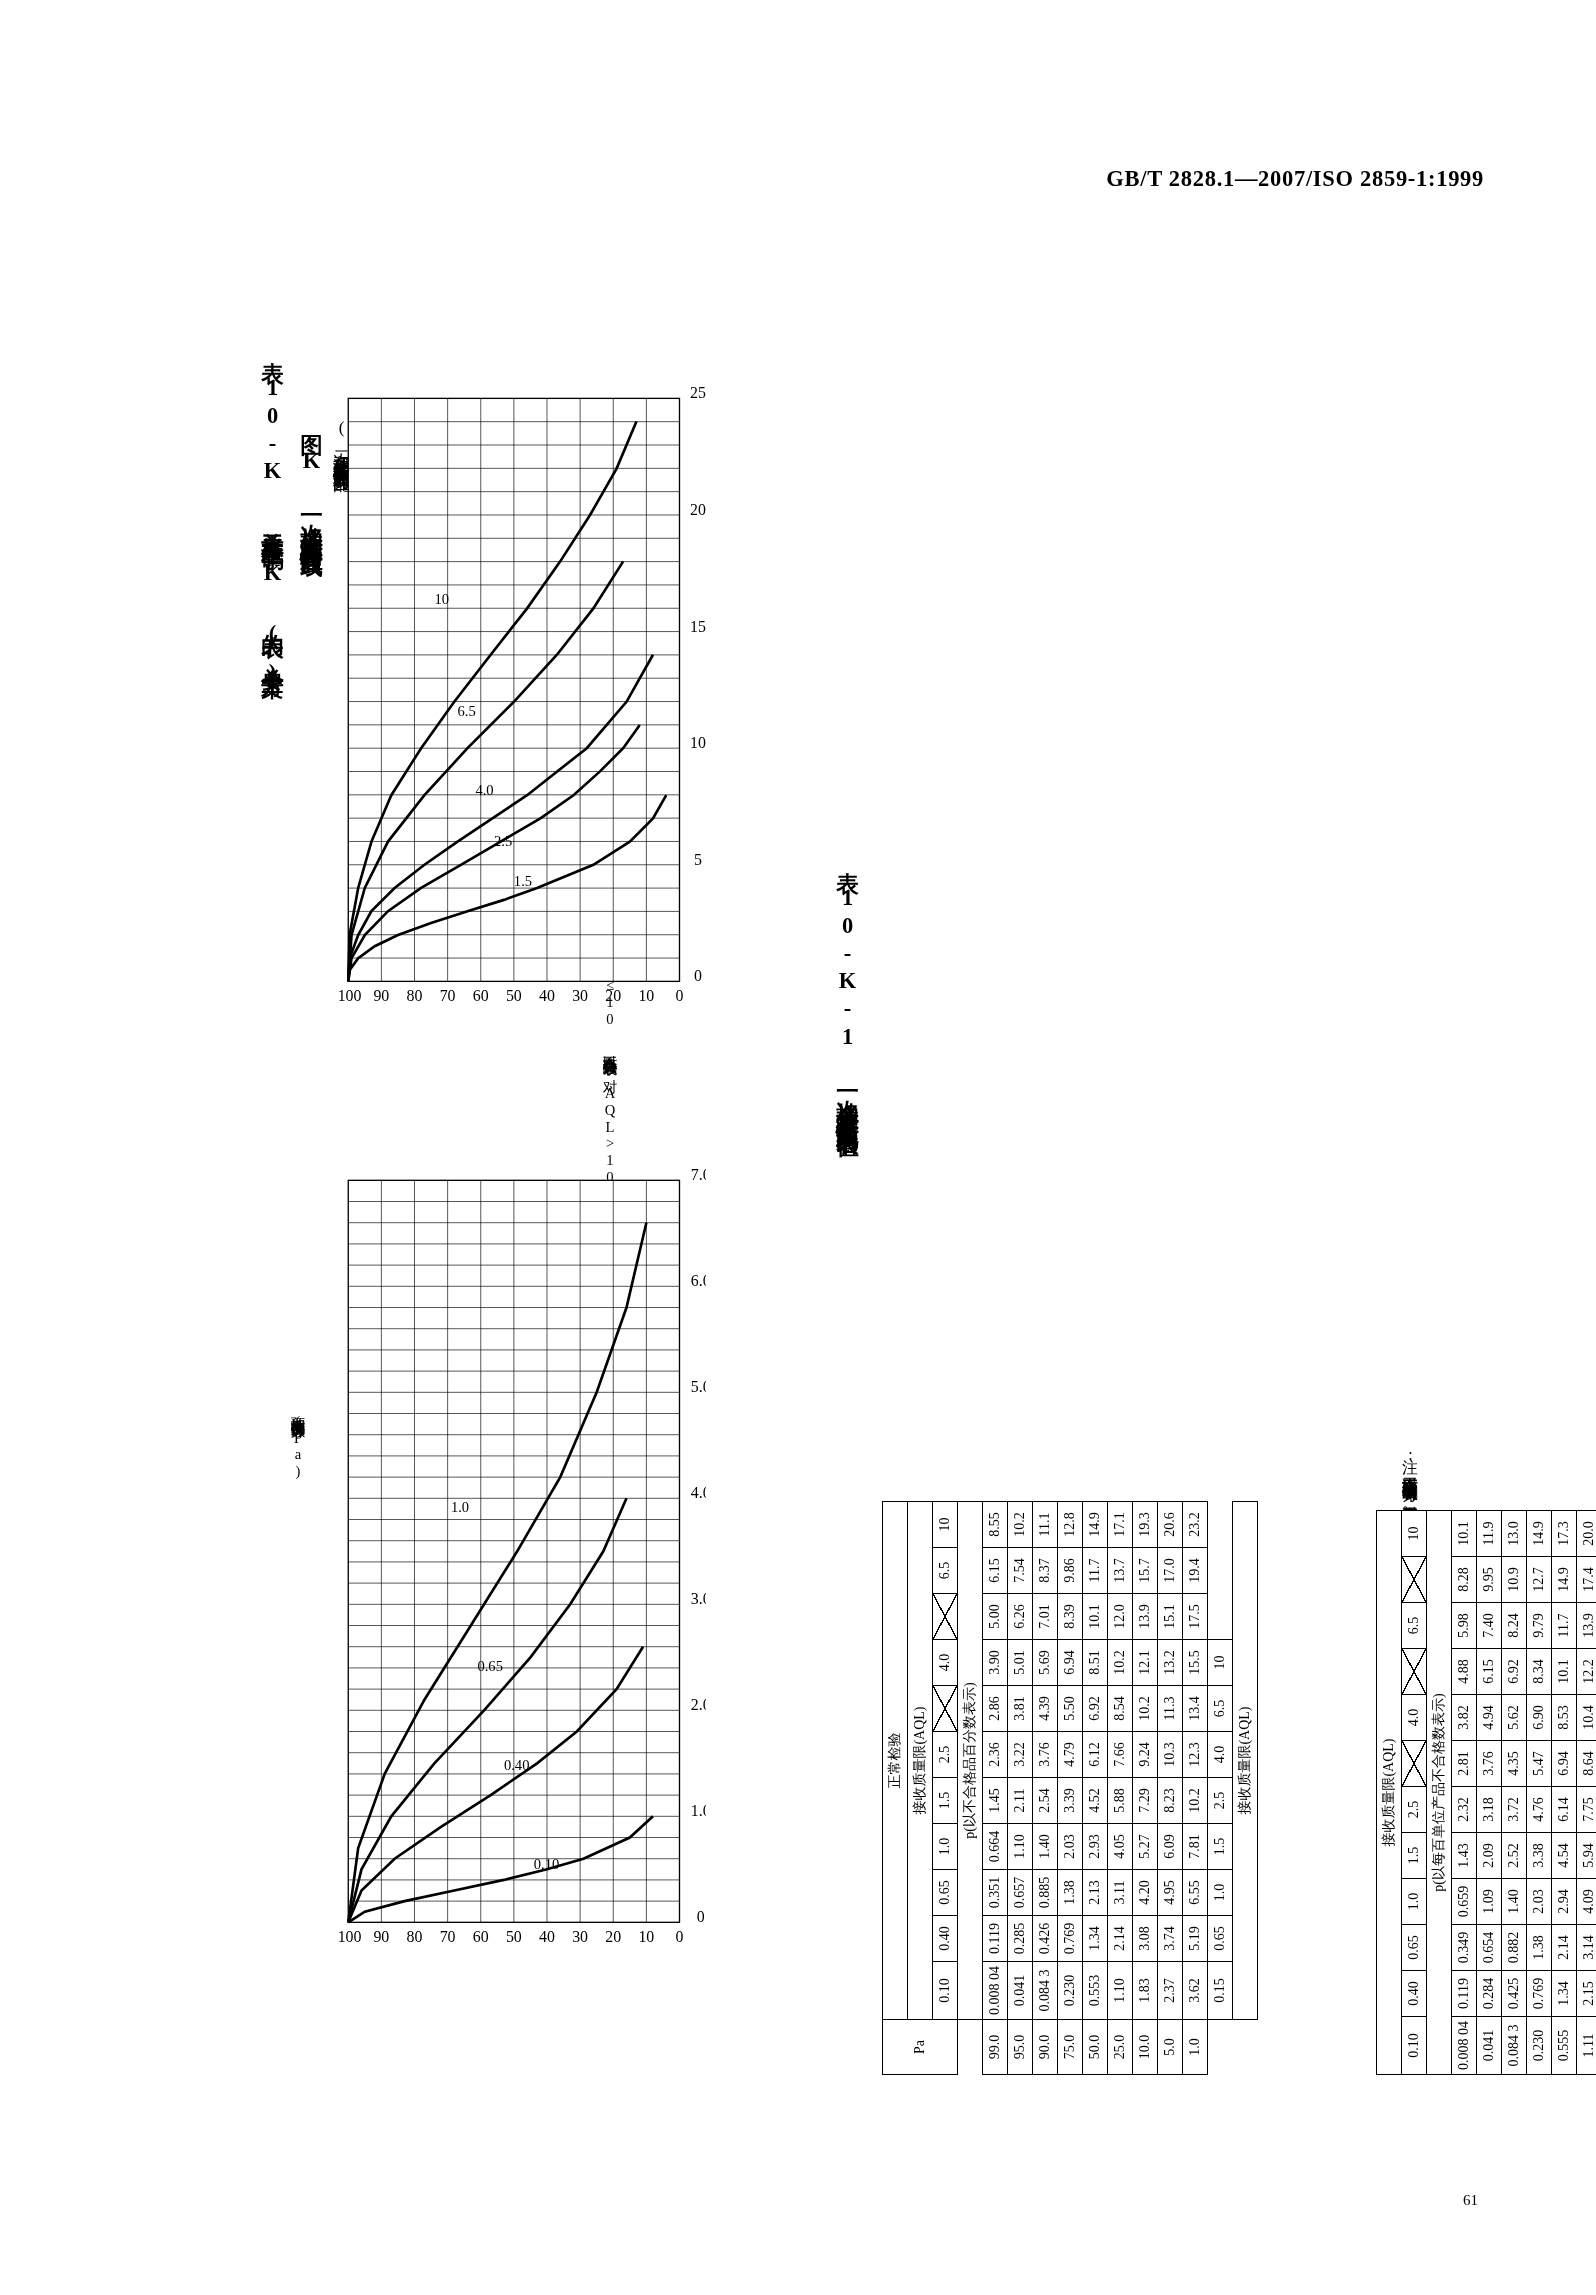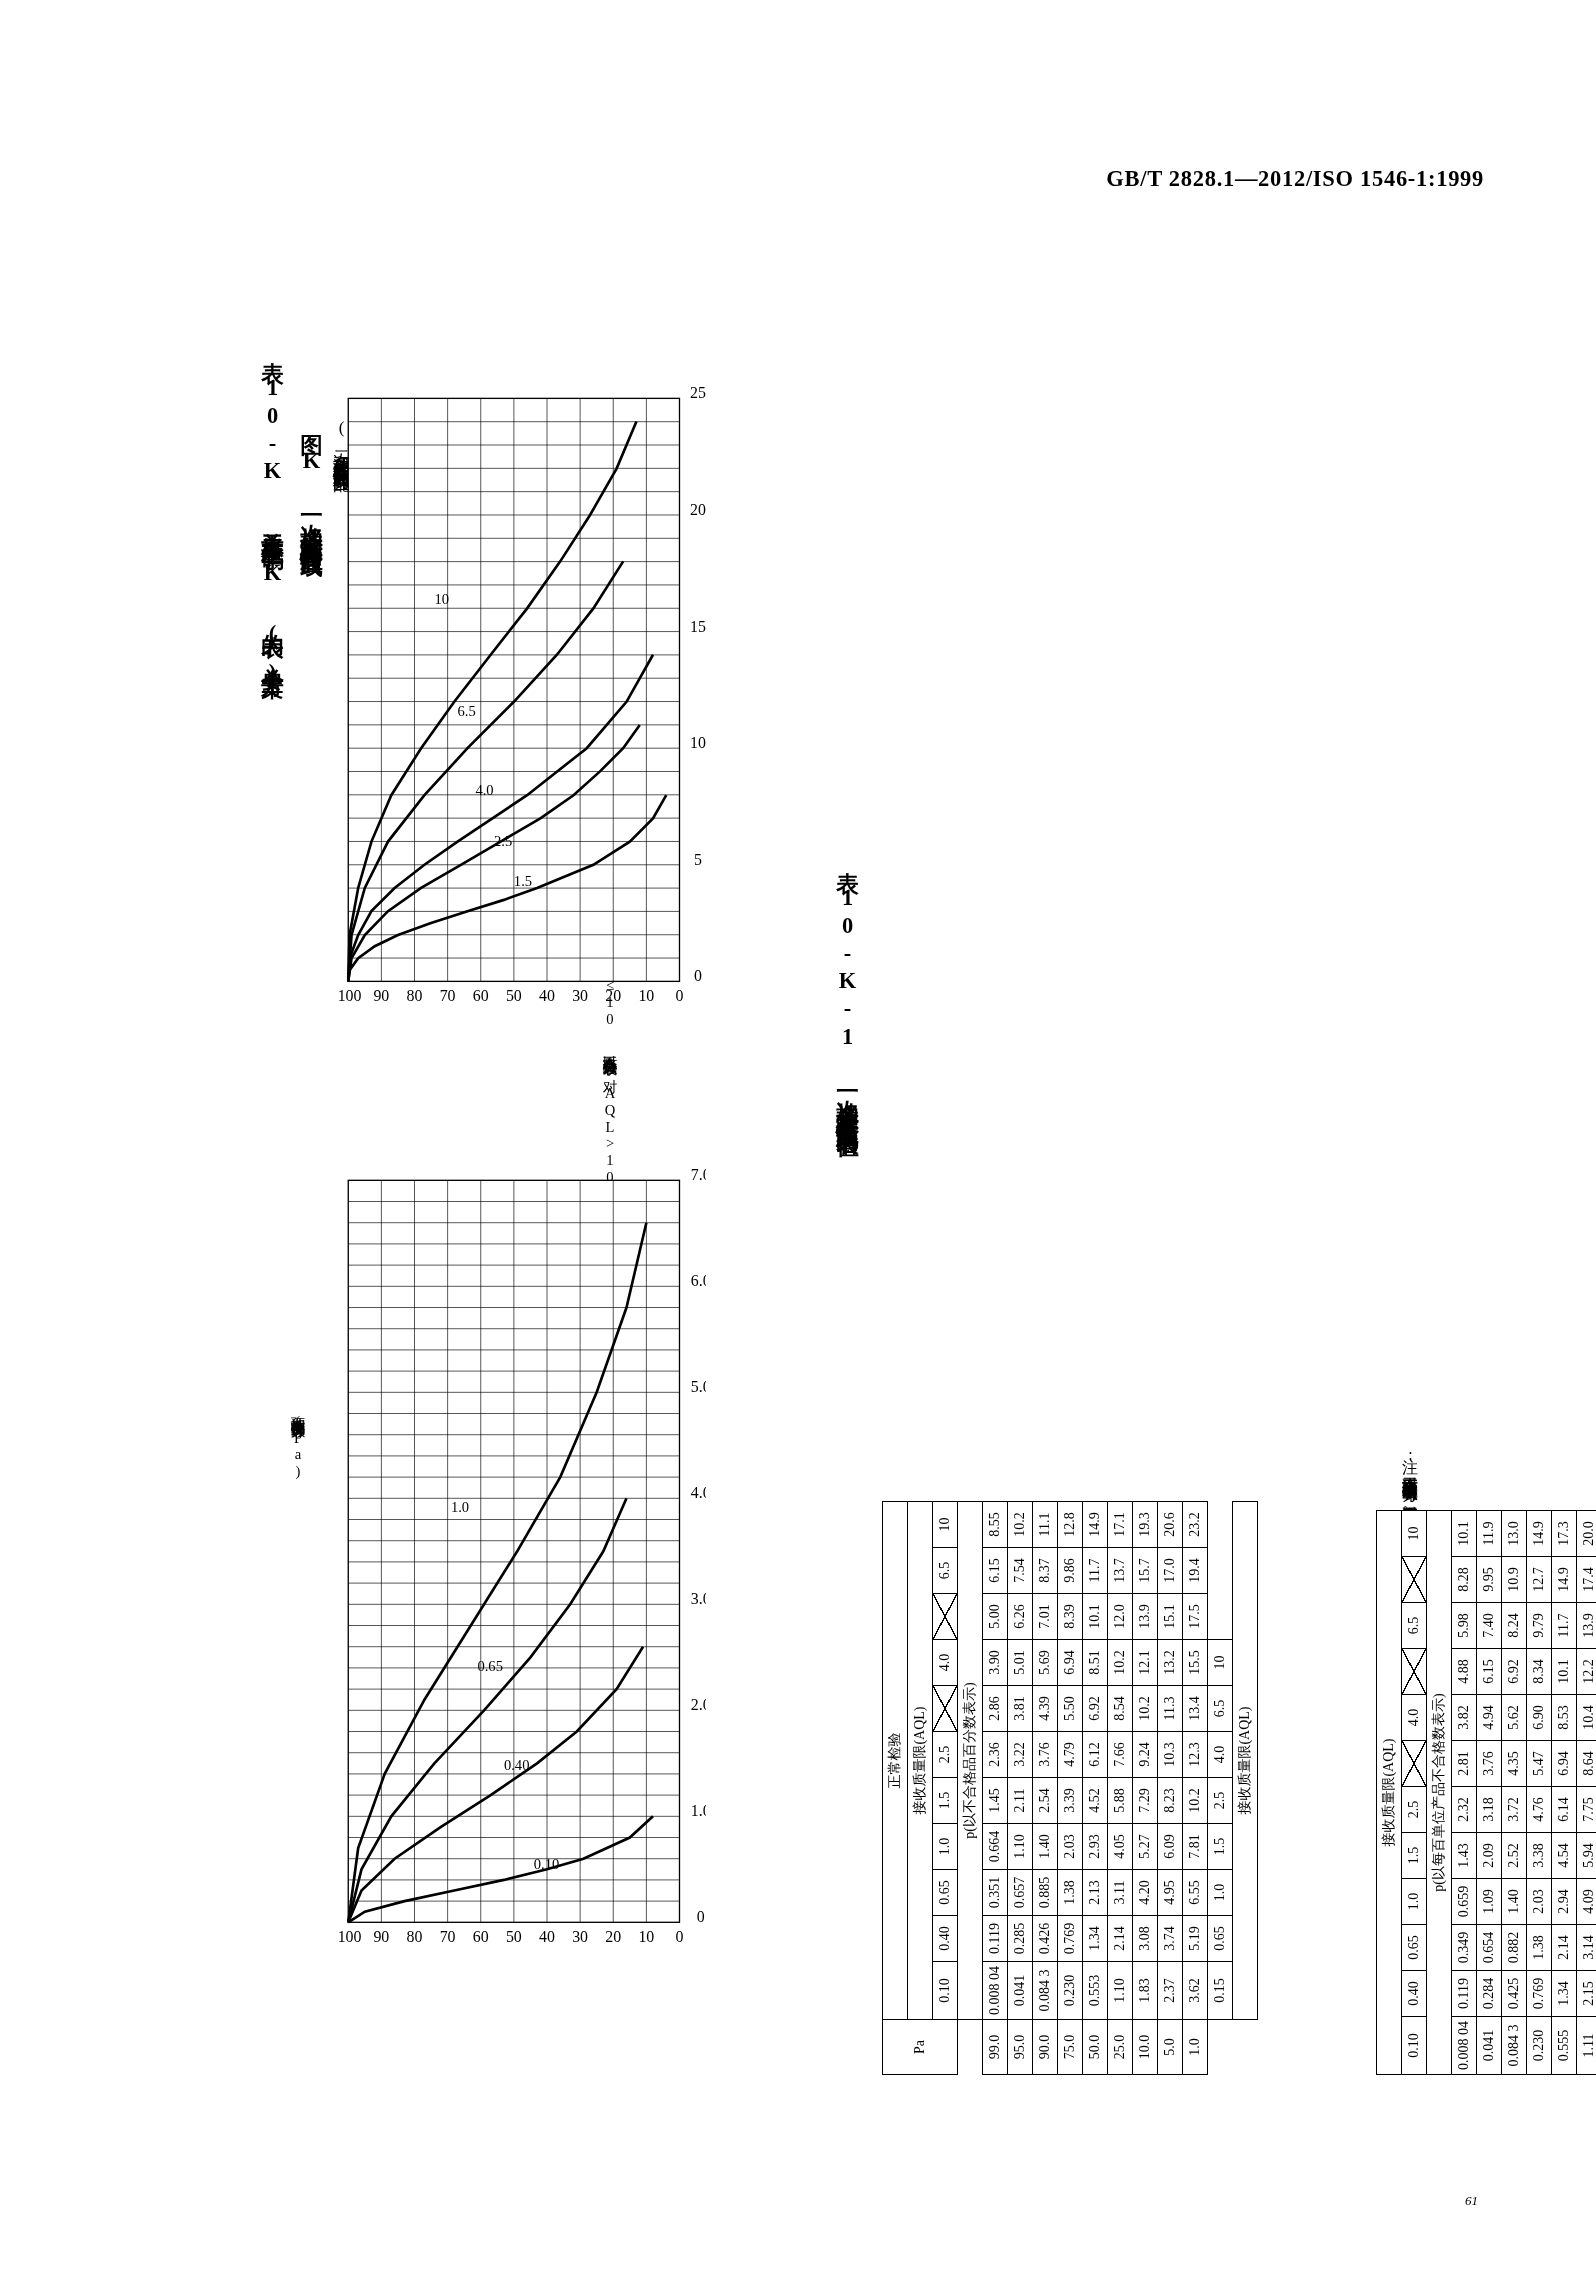--- a/index.html
+++ b/index.html
@@ -12,22 +12,21 @@
     overflow:hidden;
   }
   .page{position:absolute;inset:0;}
   .header{
     position:absolute;top:166px;right:113px;
     font-family:"Liberation Serif", serif;
     font-size:22.5px;font-weight:bold;letter-spacing:0.7px;
   }
   .pageno{
     position:absolute;bottom:86px;right:119px;
-    font-size:13px;
-    font-style:italic;
+    font-size:15px;
   }
   
   .rot{
     position:absolute;
     transform-origin:0 0;
   }
   
   .vtitle{
     writing-mode:vertical-rl;
     text-orientation:upright;
@@ -96,21 +95,21 @@
   .axislabel{
     font-size:20px;font-family:"Liberation Serif",serif;
   }
   .curvelabel{font-size:20px;font-family:"Liberation Serif",serif;}
 </style>
 </head>
 <body>
 
 <div class="page">
 
-  <div class="header">GB/T 2828.1—2012/ISO 1546-1:1999</div>
+  <div class="header">GB/T 2828.1—2007/ISO 2859-1:1999</div>
 
   <div class="pageno">61</div>
 
   <div class="rot" style="left:257px; top:345px;">
     <div class="vtitle">表 10-K  关于样本量字码 K 的表(单个方案)</div>
   </div>
 
   <div class="rot" style="left:296px; top:418px;">
     <div class="vtitle">图 K  一次抽样方案的操作特性曲线</div>
   </div>

